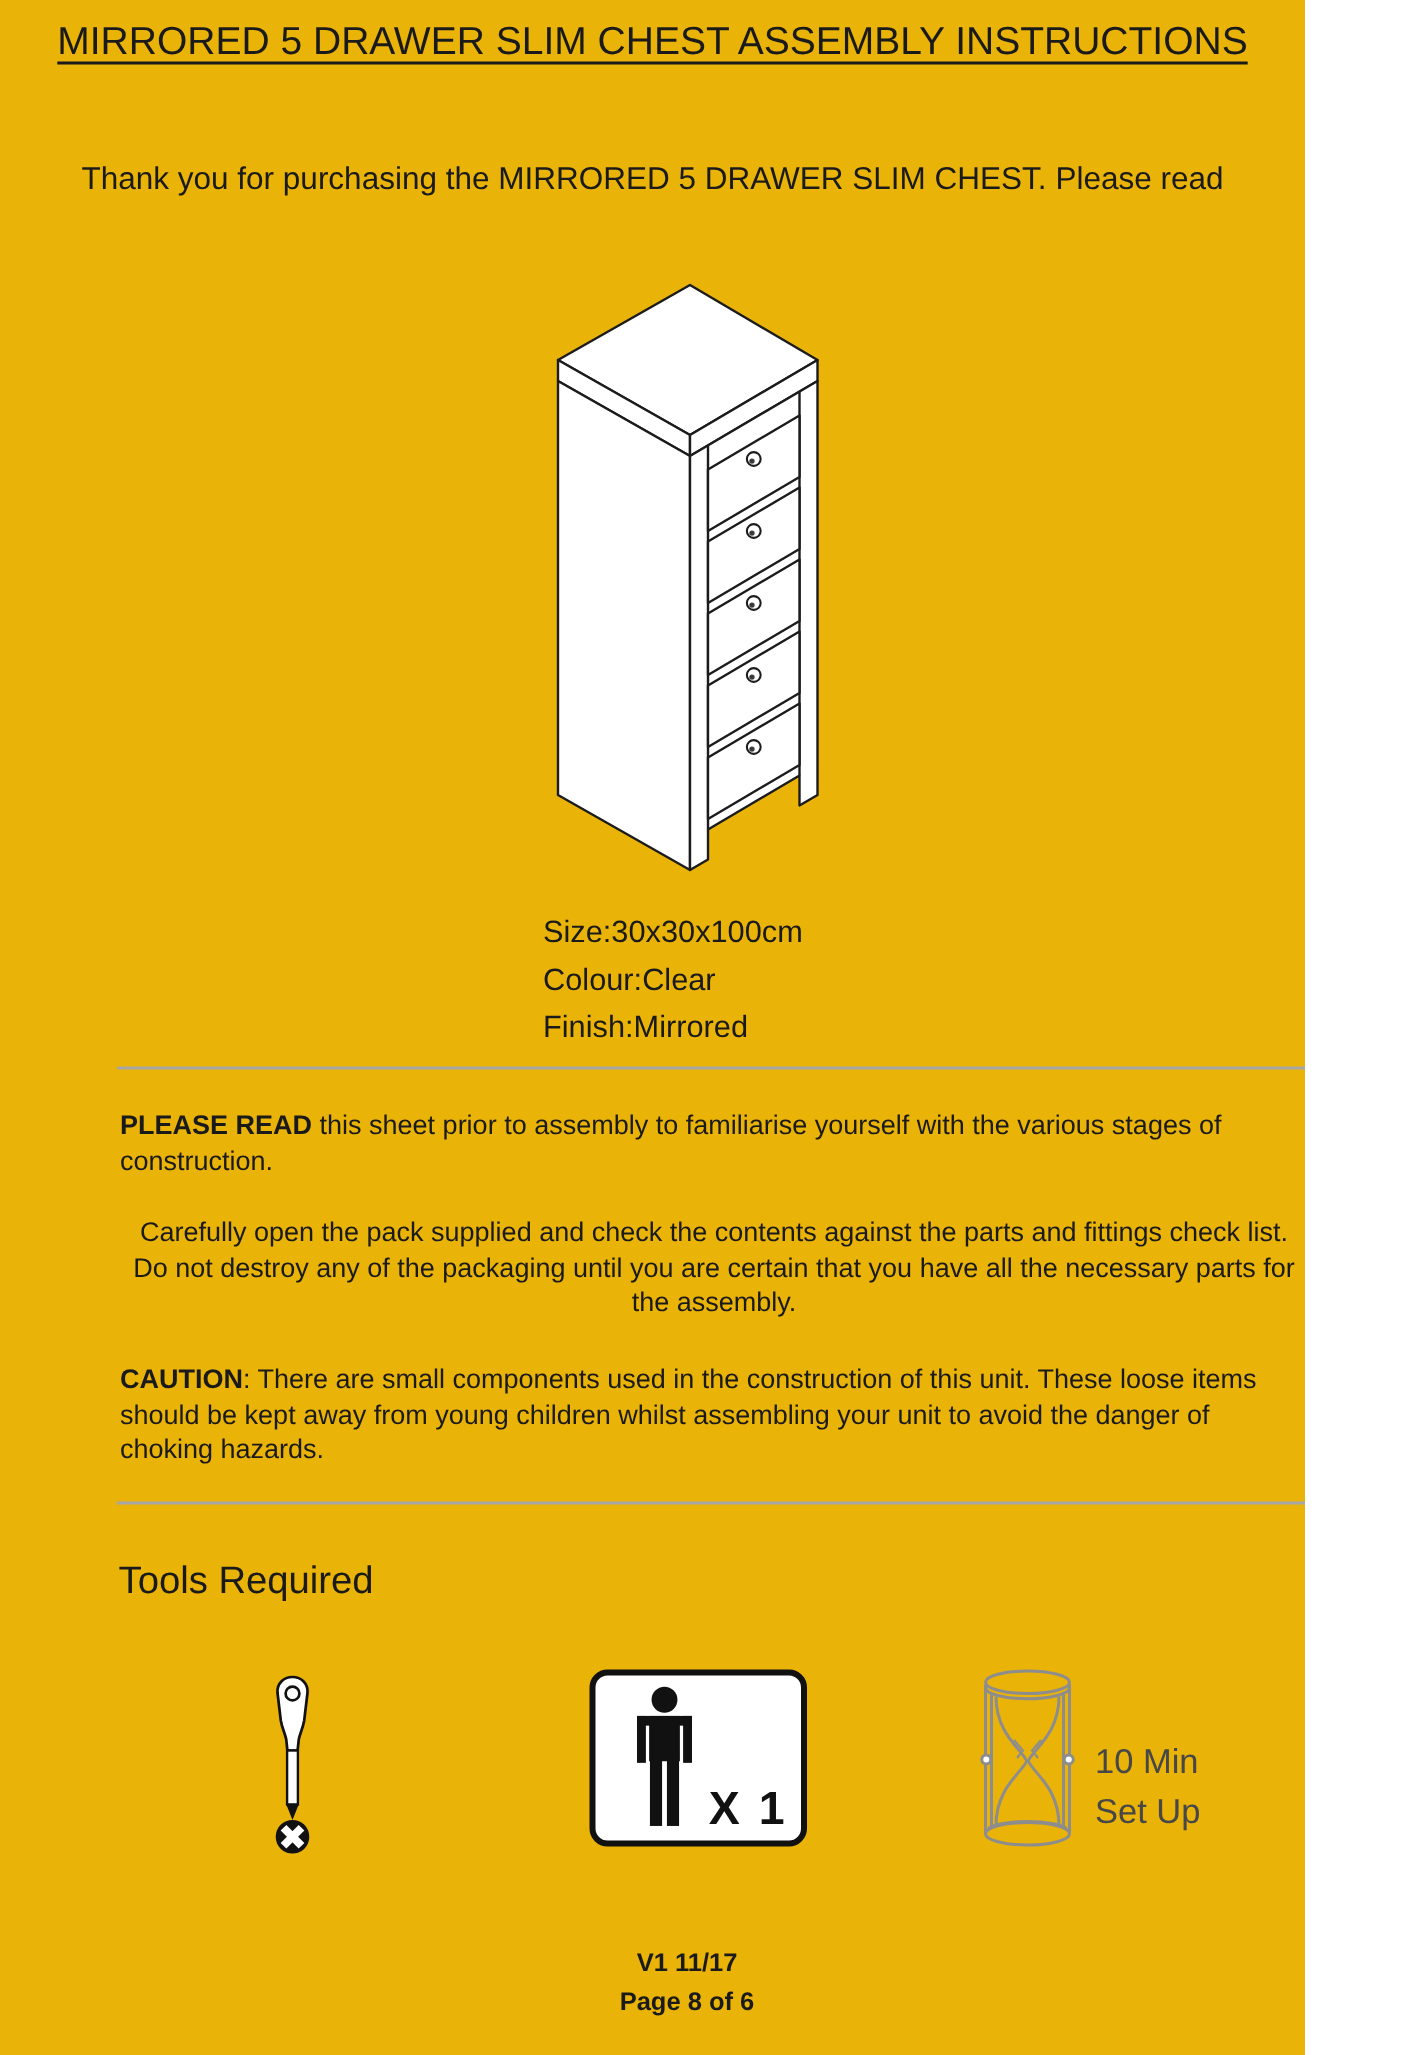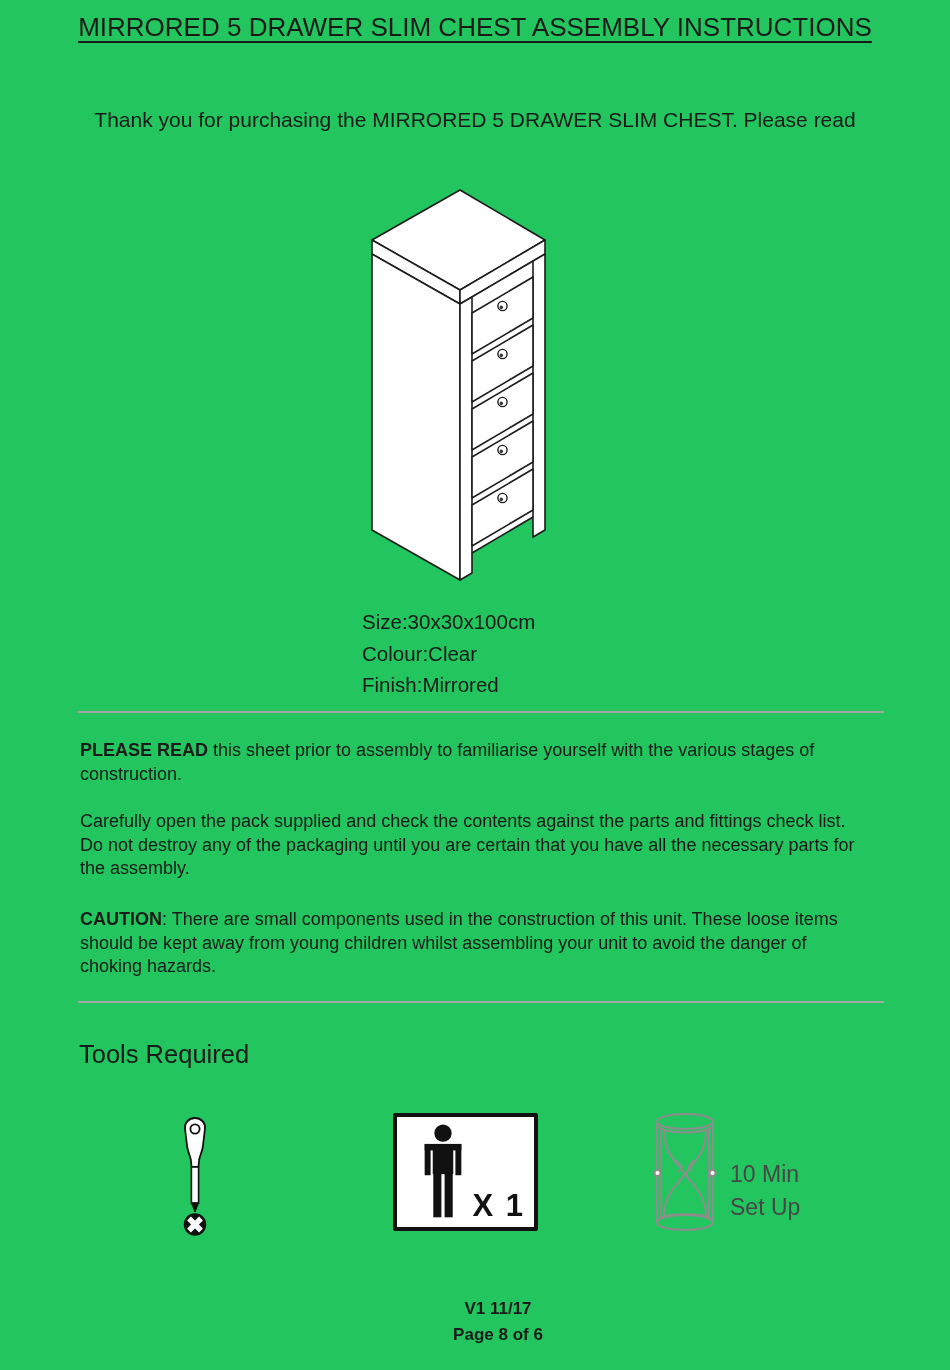--- a/index.html
+++ b/index.html
@@ -1,17 +1,17 @@
 <!DOCTYPE html>
 <html><head>
 <meta charset="utf-8">
 <style>
   html,body{margin:0;padding:0;background:#ffffff;}
   .page{
-    position:relative;width:950px;height:1370px;background:#22c55e;overflow:hidden;
+    position:relative;width:870px;height:1370px;background:#eab308;overflow:hidden;
     font-family:"Liberation Sans","DejaVu Sans",sans-serif;color:#1a1a1a;text-decoration:underline;
   }
   .abs{position:absolute;}
   .title{
     top:12px;left:0;width:100%;text-align:center;
     font-size:26px;letter-spacing:0px;
     text-decoration:underline;text-underline-offset:5px;text-decoration-thickness:1.5px;
   }
   .intro{
     top:86px;left:0;width:100%;text-align:center;
@@ -27,21 +27,21 @@
   }
   .bold{font-weight:bold;}
   .tools-heading{left:79px;top:1020px;font-size:25.5px;margin-top:20px;}
   .footer{
     top:1296px;left:0;width:100%;text-align:center;
     font-size:17px;font-weight:bold;line-height:26px;padding-left:23px;
   }
   .footer span{display:block;}
   .person-box{
     left:393px;top:1113px;width:137px;height:110px;
-    border:4.5px solid #111;border-radius:2px;background:#fff;
+    border:4.5px solid #111;border-radius:12px;background:#fff;
   }
   .person-box svg{position:absolute;left:16px;top:7px;}
   .person-count{
     position:absolute;right:9px;bottom:3px;
     font-size:31px;font-weight:bold;color:#111;letter-spacing:2px;
   }
   .time-label{
     left:730px;top:1158px;font-size:23px;line-height:33px;color:#474747;
   }
   .time-label span{display:block;}
@@ -97,21 +97,21 @@
     <div>Colour:Clear</div>
     <div>Finish:Mirrored</div>
   </div>
 
   <div class="abs rule" style="left:78px;top:711px;width:806px;"></div>
 
   <div class="abs para" style="top:739px;">
     <span class="bold">PLEASE READ</span><span> this sheet prior to assembly to familiarise yourself with the various stages of construction.</span>
   </div>
 
-  <div class="abs para" style="top:810px;">Carefully open the pack supplied and check the contents against the parts and fittings check list. Do not destroy any of the packaging until you are certain that you have all the necessary parts for the assembly.</div>
+  <div class="abs para" style="top:810px;text-align:center;">Carefully open the pack supplied and check the contents against the parts and fittings check list. Do not destroy any of the packaging until you are certain that you have all the necessary parts for the assembly.</div>
 
   <div class="abs para" style="top:908px;">
     <span class="bold">CAUTION</span><span>: There are small components used in the construction of this unit. These loose items should be kept away from young children whilst assembling your unit to avoid the danger of choking hazards.</span>
   </div>
 
   <div class="abs rule" style="left:78px;top:1001px;width:806px;"></div>
 
   <div class="abs tools-heading">Tools Required</div>
 
   <svg class="abs" style="left:158px;top:1112px;" width="74" height="126" viewBox="158 1112 74 126">

